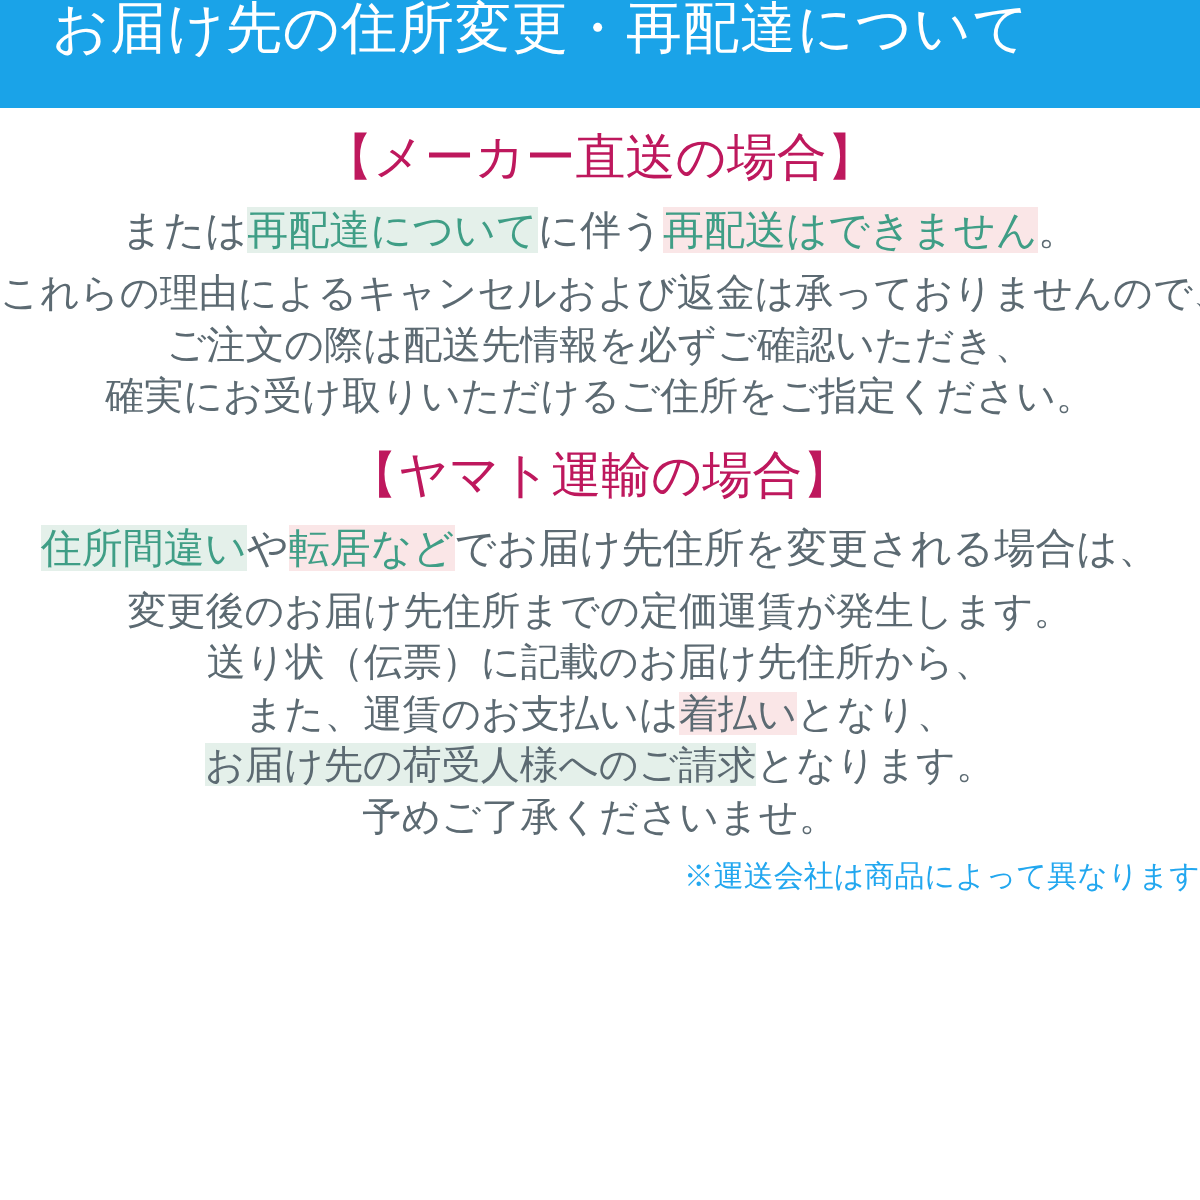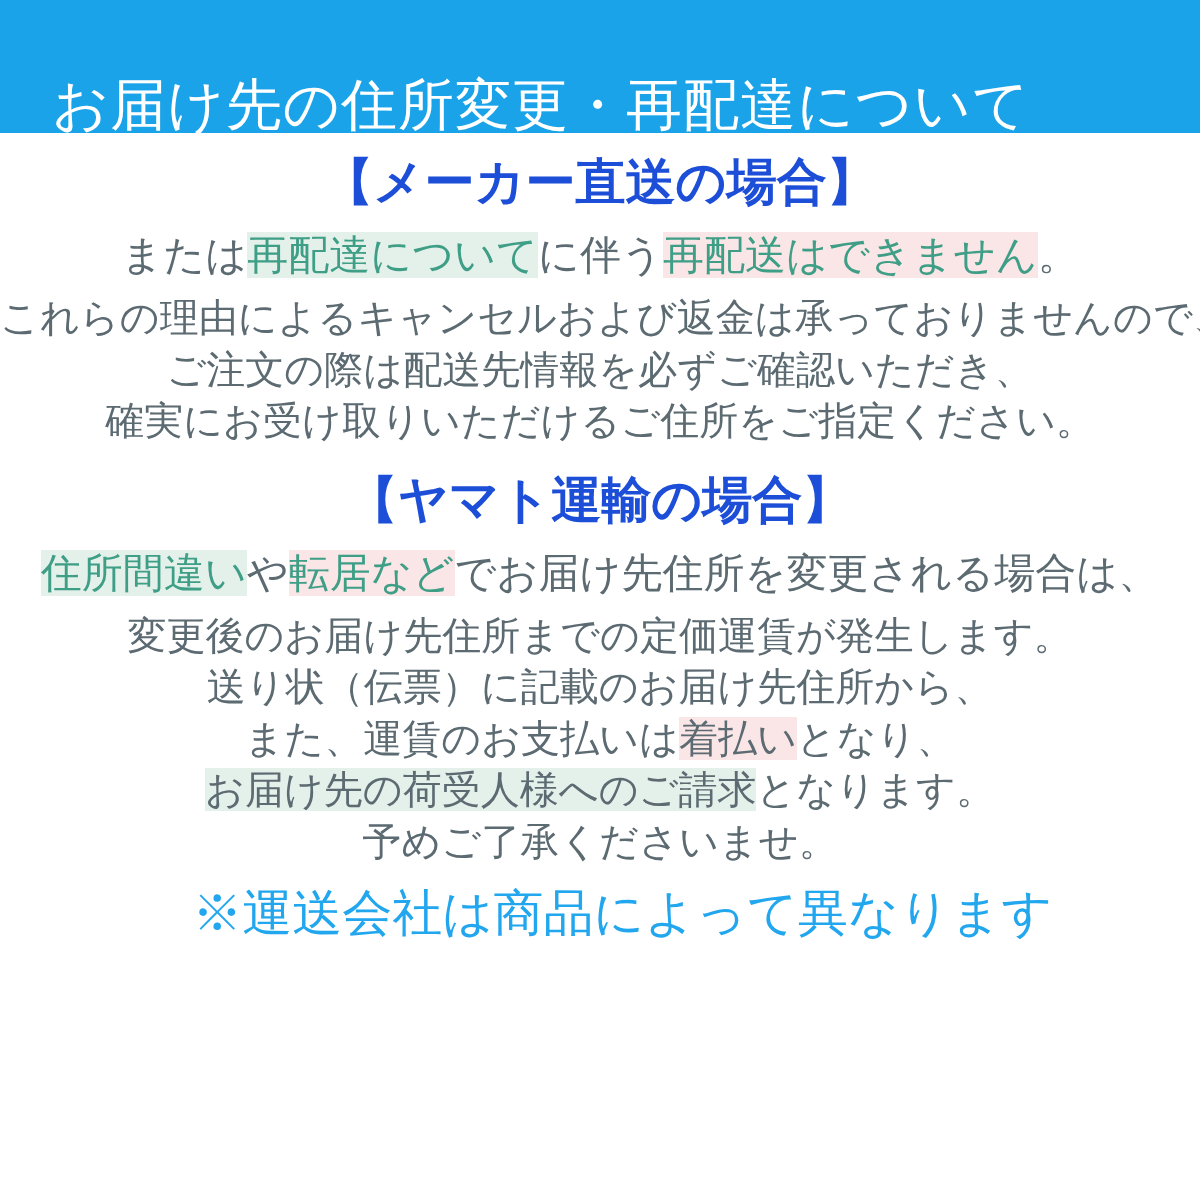--- a/index.html
+++ b/index.html
@@ -15,69 +15,69 @@
     position: relative;
     width: 1200px;
     height: 1200px;
     overflow: hidden;
     background: #ffffff;
   }
 
   
   .banner {
     width: 1200px;
-    height: 133px;
+    height: 108px;
     background: #1aa3e8;
     display: flex;
-    align-items: flex-end;
+    align-items: flex-start;
     padding-left: 52px;
   }
   .banner-title {
     color: #ffffff;
     font-size: 56px;
     line-height: 1;
     letter-spacing: 1px;
     font-weight: 400;
     white-space: nowrap;
   }
 
   
   .body-area {
     padding: 0;
     text-align: center;
     color: #4d5b63;
   }
 
   .section-heading {
-    color: #1d4ed8;
+    color: #be185d;
     font-size: 50px;
     line-height: 1.1;
     text-align: center;
     white-space: nowrap;
-    font-weight: 700;
+    font-weight: 400;
   }
 
   .line {
     font-size: 41px;
     line-height: 1.32;
     text-align: center;
     color: #5c6a72;
     white-space: nowrap;
     font-weight: 400;
   }
 
   .line.small {
     font-size: 39px;
   }
 
   .note-line {
     color: #22a7ef;
-    font-size: 50px;
+    font-size: 30px;
     line-height: 1.3;
-    text-align: center;
+    text-align: right;
     white-space: nowrap;
     margin-left: 45px;
   }
 
   
   .hl-green {
     background: #e4f0ea;
     color: #3f9e86;
   }
   .hl-pink {

